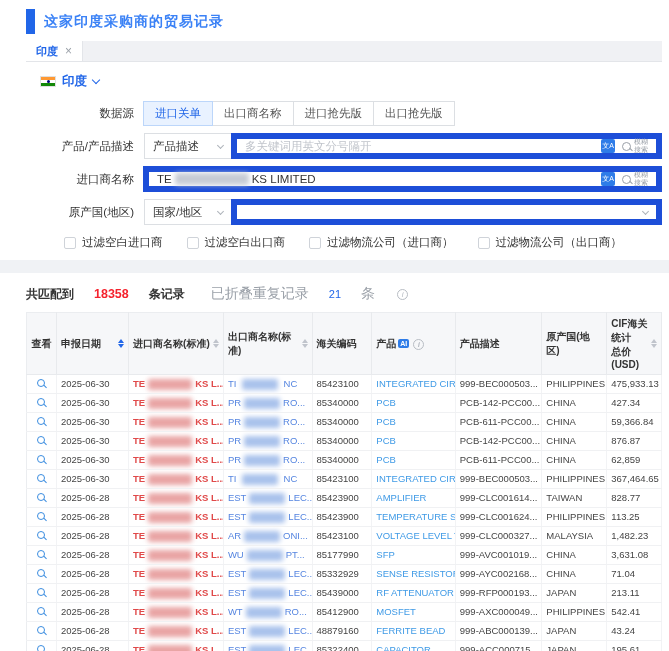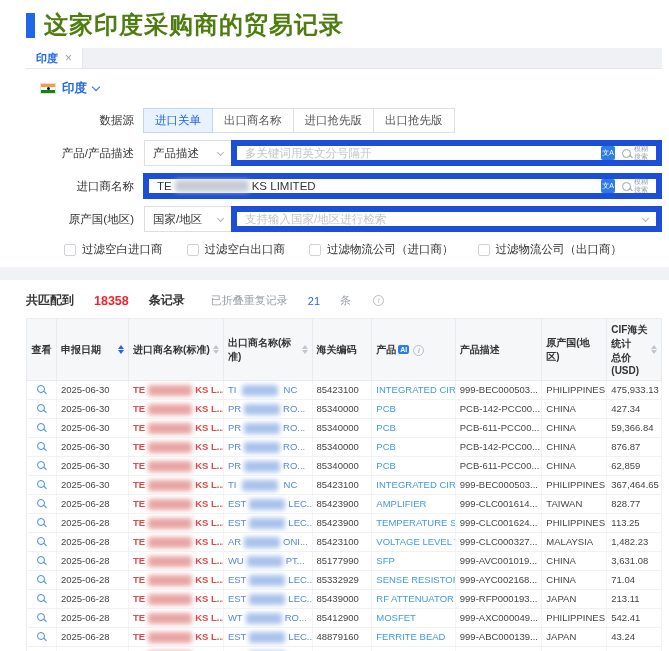--- a/index.html
+++ b/index.html
@@ -1,21 +1,21 @@
 <!DOCTYPE html>
 <html><head>
 <meta charset="utf-8">
 <style>
   * { margin:0; padding:0; box-sizing:border-box; }
   html,body { width:669px; height:651px; background:#fff; font-family:"Liberation Sans","DejaVu Sans",sans-serif; overflow:hidden; }
 
   
   .title-row { display:flex; align-items:center; gap:9px; padding:9px 0 7px 26px; }
   .title-bar { width:9px; height:25px; background:#2166e8; }
-  .page-title { font-size:24px; font-weight:bold; color:#4d7c0f; letter-spacing:1px; }
+  .page-title { font-size:14px; font-weight:bold; color:#3b82f6; letter-spacing:1px; }
 
   
   .tabstrip { margin-left:26px; margin-right:7px; background:#f0f1f4; display:flex; border-bottom:1px solid #e3e5e9; height:21px; }
   .tab { background:#fff; border-right:1px solid #e3e5e9; display:flex; align-items:center; gap:7px; padding:0 10px; font-size:11px; color:#2166e8; font-weight:bold; cursor:pointer; }
   .tab-close { color:#9aa0a8; font-weight:normal; font-size:12px; line-height:1; cursor:pointer; }
 
   
   .country-row { display:flex; align-items:center; gap:6px; padding:11px 0 9px 40px; }
   .flag { width:16px; height:11px; border:1px solid #e0e0e0; background:linear-gradient(180deg,#ff9933 0 33%,#ffffff 33% 66%,#138808 66% 100%); position:relative; }
   .flag::after { content:""; position:absolute; left:50%; top:50%; width:3px; height:3px; margin:-1.5px 0 0 -1.5px; border-radius:50%; background:#000080; }
@@ -51,21 +51,21 @@
   .cb-item { display:flex; align-items:center; gap:6px; font-size:11.5px; color:#333; cursor:pointer; }
   .cb-box { width:12px; height:12px; border:1px solid #cfd3d9; border-radius:2px; background:#fff; flex:none; }
 
   .band { width:669px; height:13px; background:#f0f2f5; }
 
   
   .results { padding:12px 7px 0 26px; }
   .summary { display:flex; align-items:center; gap:20px; margin-bottom:9px; }
   .sum-strong { font-size:12px; font-weight:bold; color:#333; }
   .sum-count { font-size:12.5px; font-weight:bold; color:#f5222d; }
-  .sum-grey { font-size:11px; color:#9aa0a8; margin-left:6px; }
+  .sum-grey { font-size:14px; color:#9aa0a8; margin-left:6px; }
   .sum-blue { font-size:11px; color:#2166e8; }
   .info-i { width:11px; height:11px; border:1px solid #b8bdc4; border-radius:50%; color:#b8bdc4; font-size:8px; line-height:10px; text-align:center; font-style:italic; margin-left:2px; }
 
   table { border-collapse:collapse; table-layout:fixed; width:636px; border:1px solid #ebedf0; }
   th { background:#f6f7f9; font-size:10px; color:#333; font-weight:bold; text-align:left; padding:4px 4px; border-right:1px solid #e8eaed; border-bottom:1px solid #e8eaed; vertical-align:middle; height:30px; }
   td { font-size:9.5px; color:#444; padding:3px 4px; border-right:1px solid #f2f3f5; border-bottom:1px solid #f0f1f3; height:17px; white-space:nowrap; overflow:hidden; }
   .c-view,.th-view { width:29px; text-align:center; }
   .th-date { width:70px; } .th-imp { width:92px; } .th-exp { width:86px; }
   .th-hs { width:58px; } .th-prod { width:81px; } .th-desc { width:84px; }
   .th-origin { width:63px; } .th-cif { width:53px; }
@@ -161,21 +161,20 @@
   </div>
 
   <div class="frow">
     <div class="flabel">原产国(地区)</div>
     <div class="combo">
       <div class="select-box">
         <span>国家/地区</span>
         <span class="sel-chev"></span>
       </div>
       <div class="text-input">
-        <span class="placeholder">支持输入国家/地区进行检索</span>
         <span class="input-icons">
           <span class="sel-chev"></span>
         </span>
       </div>
     </div>
   </div>
 
   <div class="checkbox-row">
     <label class="cb-item">
       <span class="cb-box"></span>

